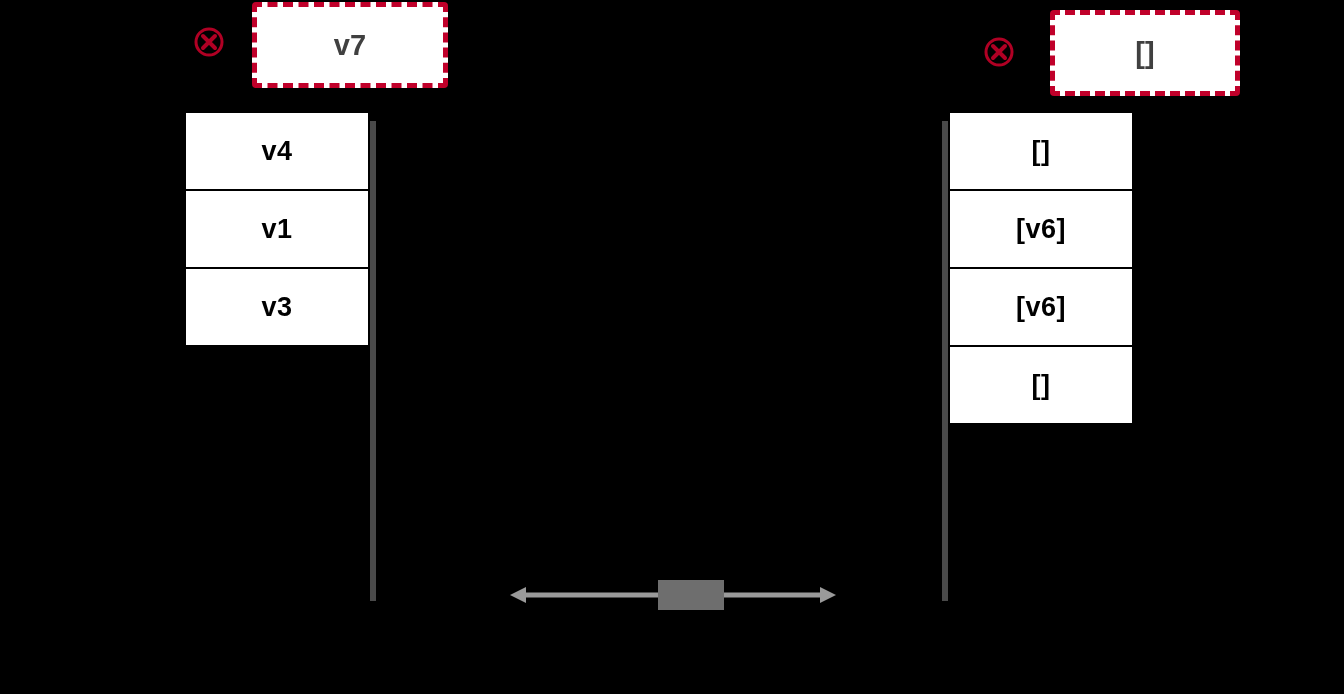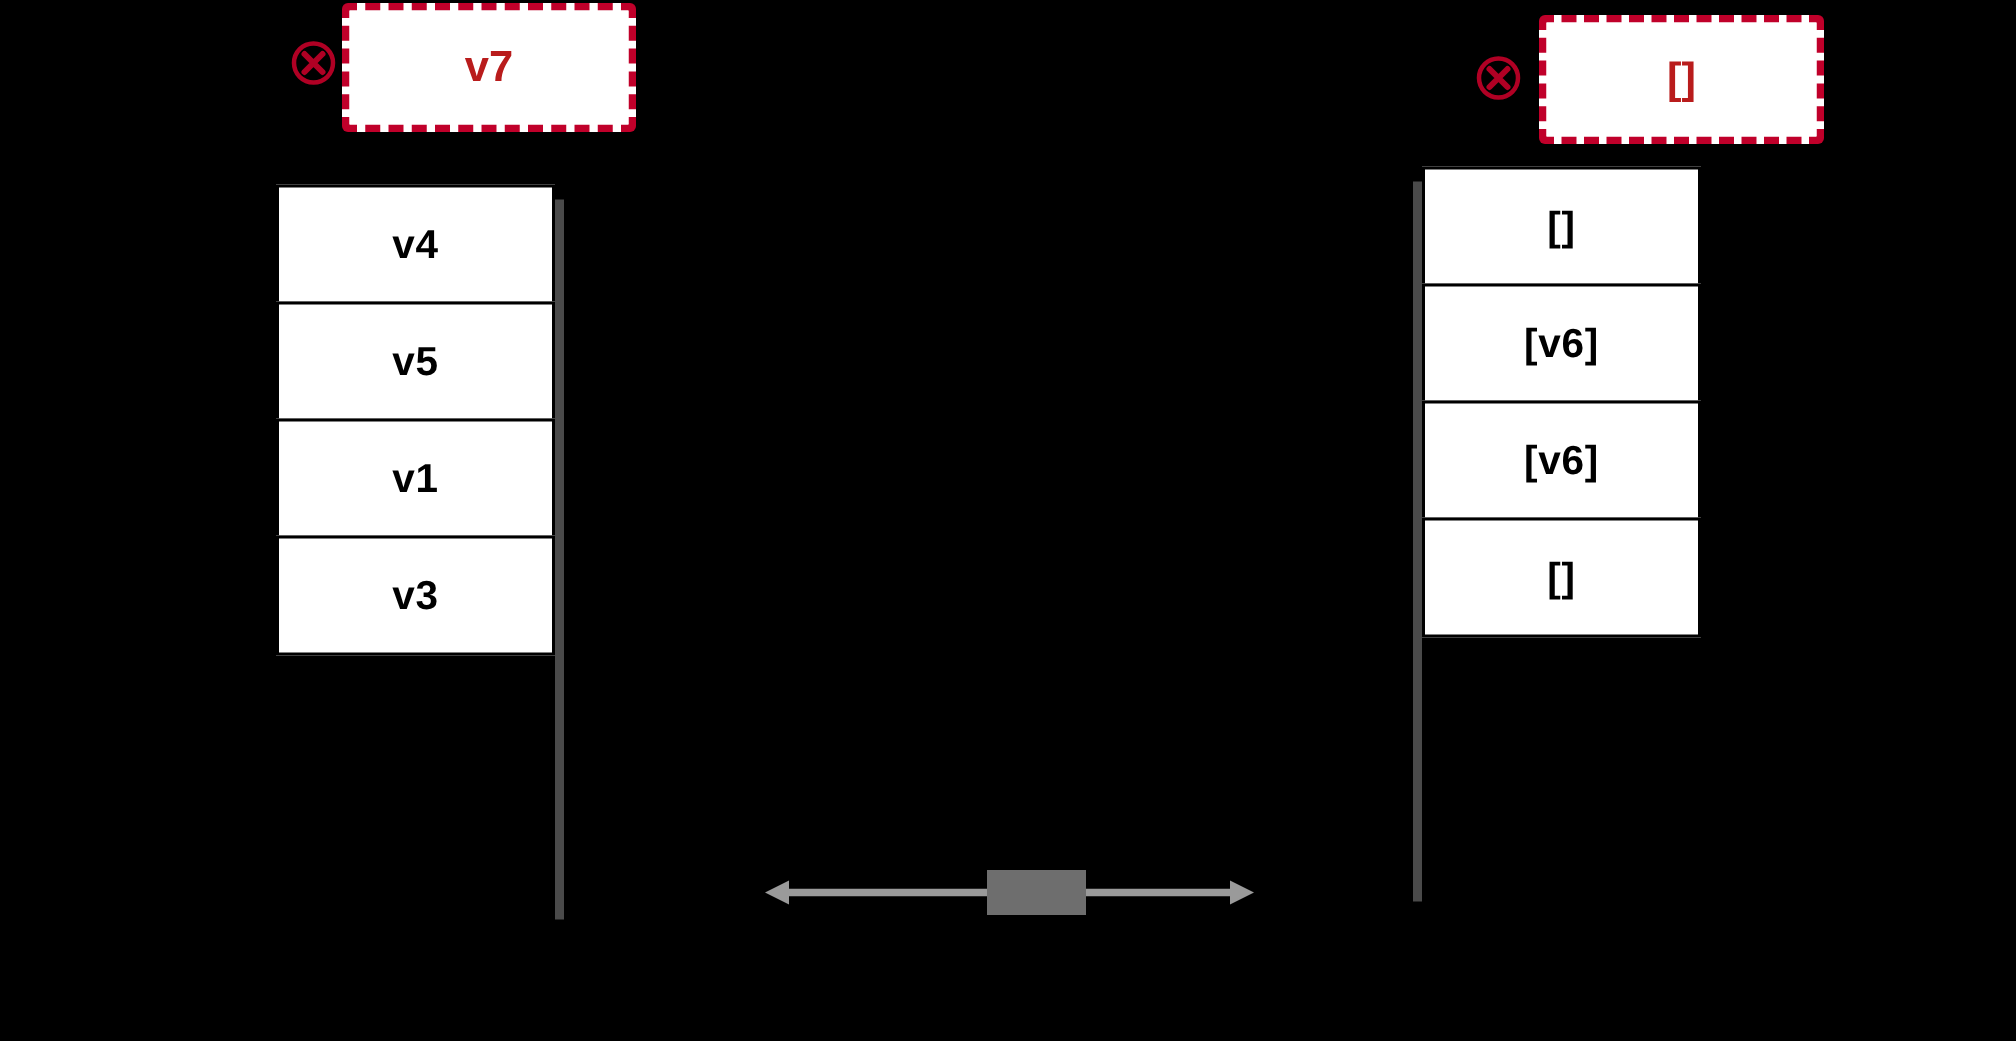--- a/index.html
+++ b/index.html
@@ -13,21 +13,21 @@
     position: relative;
     overflow: hidden;
     font-family: "Liberation Sans", sans-serif;
   }
 
   
   .stack {
     position: absolute;
     width: 186px;
   }
-  .stack.left  { left: 184px; top: 125px; }
+  .stack.left  { left: 184px; top: 113px; }
   .stack.right { left: 948px; top: 113px; }
 
   .cell {
     position: relative;
     box-sizing: border-box;
     height: 80px;
     background: #ffffff;
     border: 2px solid #000000;
     margin-top: -2px;
     display: flex;
@@ -56,21 +56,22 @@
     position: absolute;
     box-sizing: border-box;
     background: #ffffff;
     border: 5px dashed #c0002a;
     border-radius: 4px;
     display: flex;
     align-items: center;
     justify-content: center;
     font-size: 29px;
     font-weight: bold;
-    color: #b91c1c;
+    color: #404040;
+    margin-left: 24px;
   }
   .dashed-box.left  { left: 228px;  top: 2px;  width: 196px; height: 86px; }
   .dashed-box.right { left: 1026px; top: 10px; width: 190px; height: 86px; }
 
   
   .x-icon {
     position: absolute;
     width: 34px;
     height: 34px;
   }
@@ -133,21 +134,20 @@
     <path d="M11 11 L23 23 M23 11 L11 23" stroke="#b00024" stroke-width="4" stroke-linecap="round"></path>
   </svg>
 </div>
 <div class="dashed-box right">
   <span>[]</span>
 </div>
 
 <div class="stack left">
   <div class="stack-shadow"></div>
   <div class="cell">v4</div>
-  <div class="cell">v5</div>
   <div class="cell">v1</div>
   <div class="cell">v3</div>
 </div>
 
 <div class="stack right">
   <div class="stack-shadow"></div>
   <div class="cell">[]</div>
   <div class="cell">[v6]</div>
   <div class="cell">[v6]</div>
   <div class="cell">[]</div>

